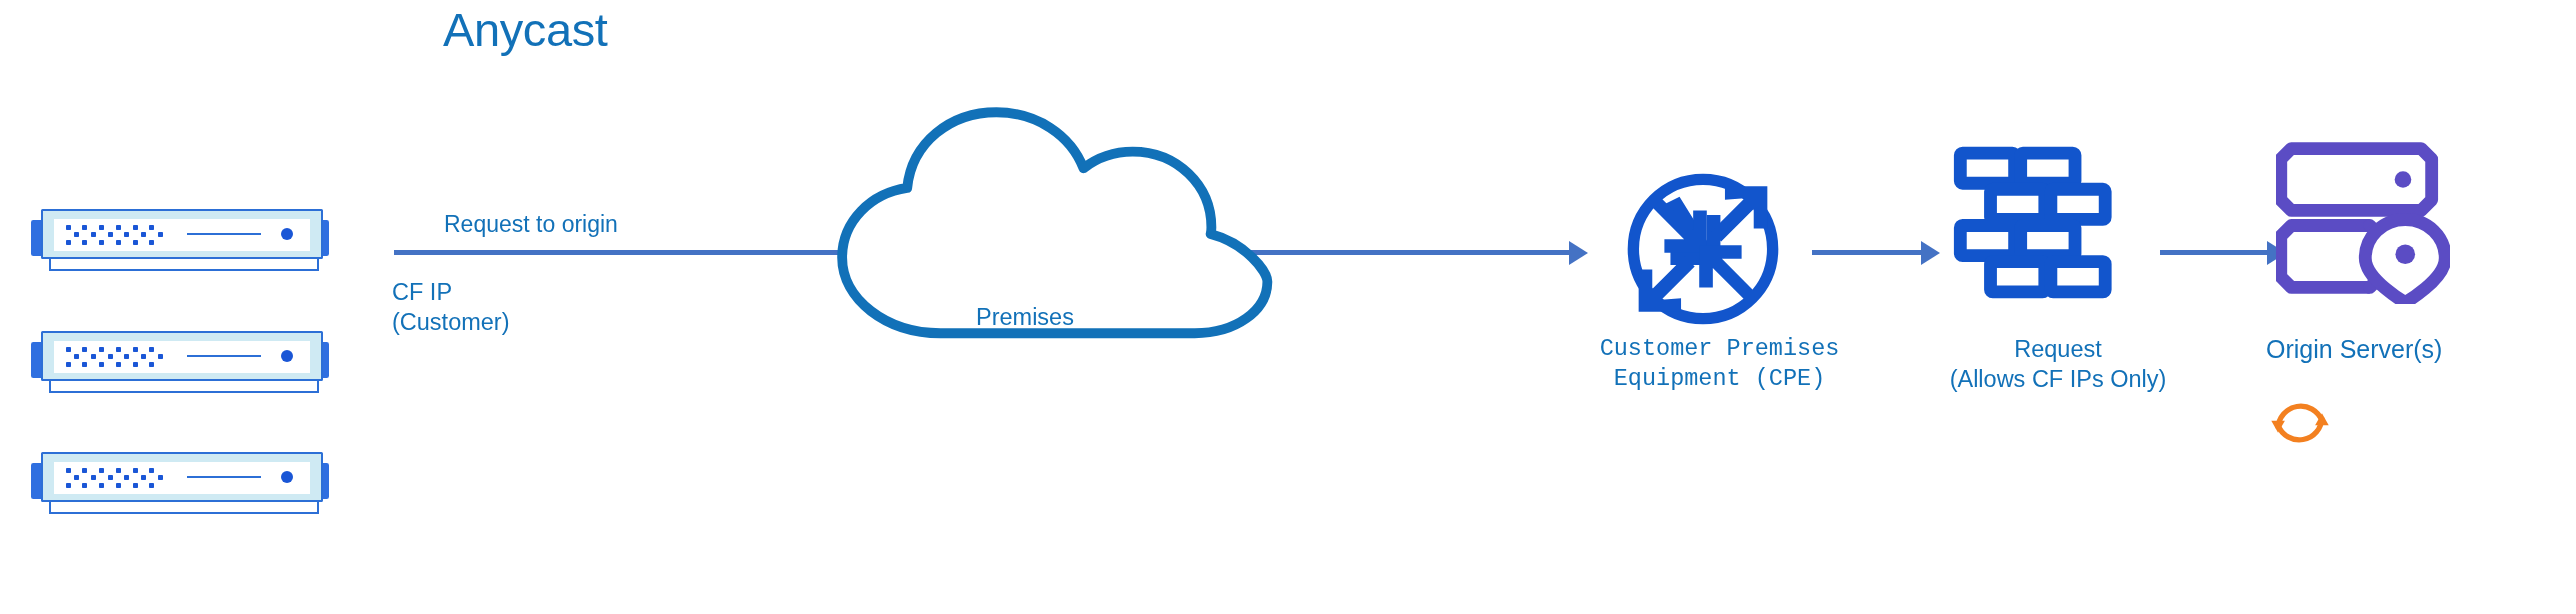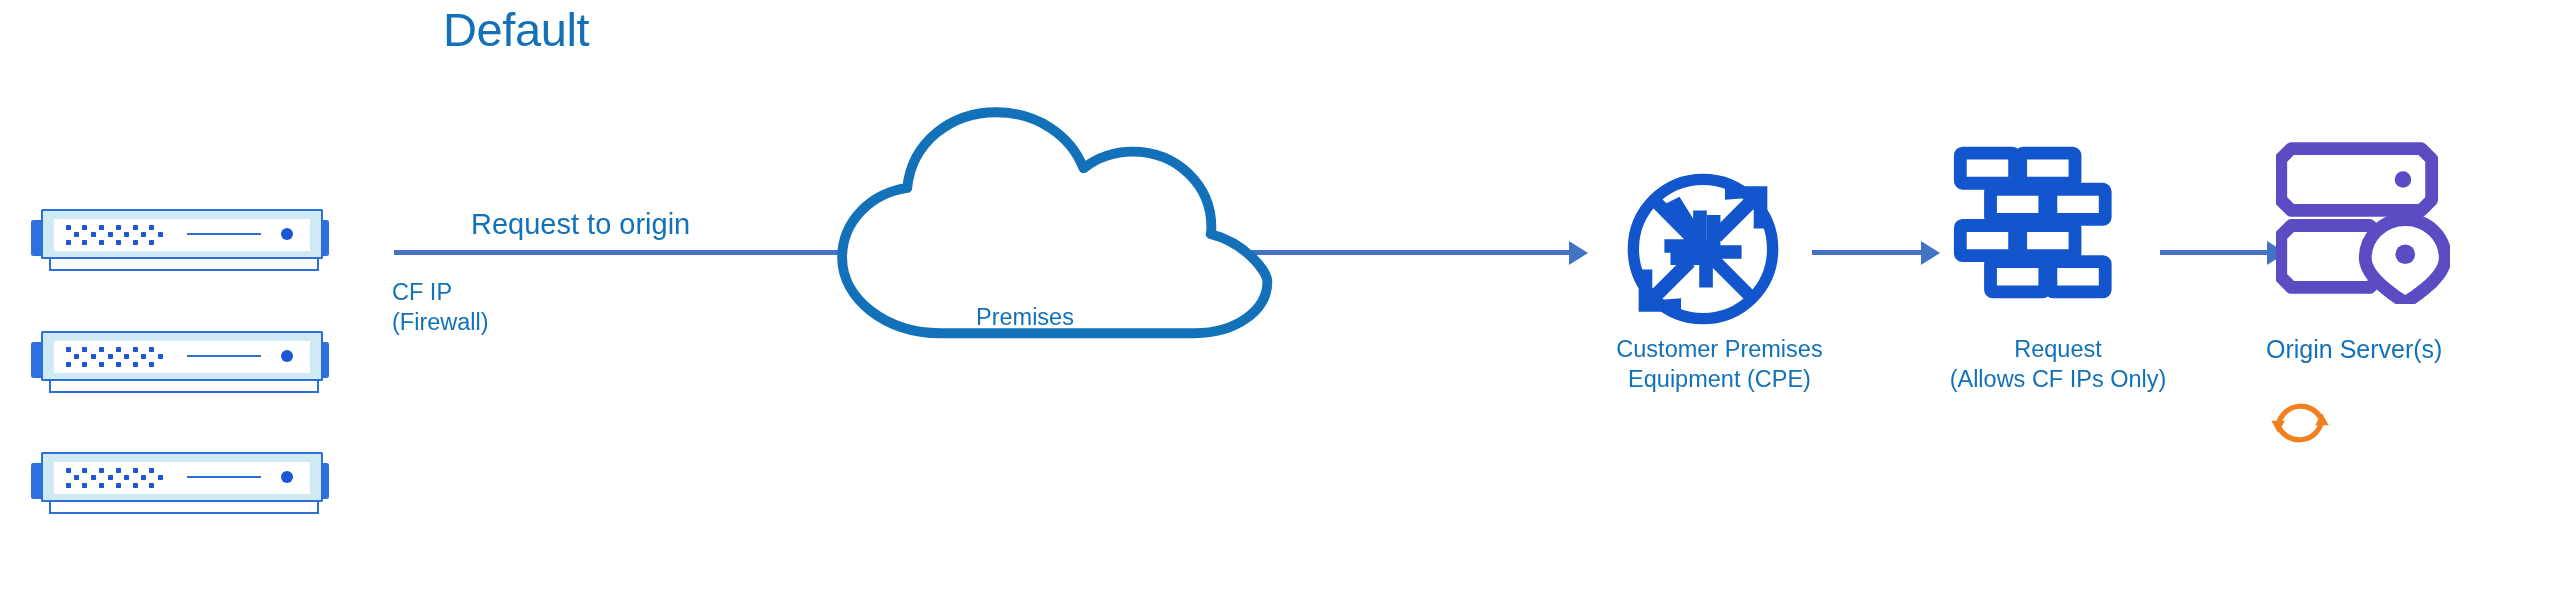--- a/index.html
+++ b/index.html
@@ -138,42 +138,43 @@
   }
 
   
   .blue-label {
     color: #1271b8;
     font-size: 23px;
     line-height: 28px;
     white-space: pre-line;
   }
   #lbl-request {
-    left: 471px;
+    left: 444px;
     top: 210px;
-    font-size: 29px;
+    font-size: 23px;
   }
   #lbl-cfip {
     left: 392px;
     top: 278px;
     font-size: 23.5px;
     line-height: 29.5px;
   }
   #lbl-internet {
     left: 976px;
     top: 303px;
     font-size: 23.5px;
   }
   #lbl-cpe {
     left: 1557px;
     top: 334px;
     font-size: 23.5px;
     line-height: 30px;
     text-align: center;
     width: 325px;
+    font-family: Liberation Mono, monospace;
   }
   #lbl-firewall {
     left: 1899px;
     top: 334px;
     font-size: 23.5px;
     line-height: 30px;
     text-align: center;
     width: 318px;
   }
   #lbl-origin {
@@ -249,21 +250,21 @@
     top: 392px;
     width: 62px;
     height: 62px;
   }
 </style>
 </head>
 <body>
 
 <div class="stage">
 
-  <div class="abs" id="title">Default</div>
+  <div class="abs" id="title">Anycast</div>
 
 
   <div class="abs cf-server s1">
     <div class="srv-shadow"></div>
     <div class="srv-tab-l"></div>
     <div class="srv-tab-r"></div>
     <div class="srv-body">
       <div class="srv-face">
         <div class="srv-dots">
           <div class="dot" style="left:0px;top:0px"></div>
@@ -368,21 +369,21 @@
              C 462 60 508 104 508 160
              C 508 163 508 166 507 169
              C 553 181 582 218 582 232
              C 582 270 540 300 486 300
              Z" fill="#ffffff" stroke="#1271b8" stroke-width="13" stroke-linejoin="round"></path>
   </svg>
   <div class="abs blue-label" id="lbl-internet">Premises</div>
 
   <div class="abs blue-label" id="lbl-request">Request to origin</div>
   <div class="abs blue-label" id="lbl-cfip">CF IP
-(Firewall)</div>
+(Customer)</div>
 
   <svg class="abs" id="cpe-icon" viewBox="0 0 214 214">
     <circle cx="107" cy="107" r="92" fill="#ffffff" stroke="#1255cc" stroke-width="15"></circle>
 
     <g fill="#1255cc">
       <path d="M56 48 L 76 38 L 112 96 L 112 62 L 130 62 L 130 128 L 64 128 L 64 110 L 98 110 Z"></path>
       <path d="M158 48 L 138 38 L 102 96 L 102 62 L 84 62 L 84 128 L 150 128 L 150 110 L 116 110 Z" transform="translate(0,0) scale(1,1)" opacity="0"></path>
     </g>
 
     <g fill="#1255cc">

